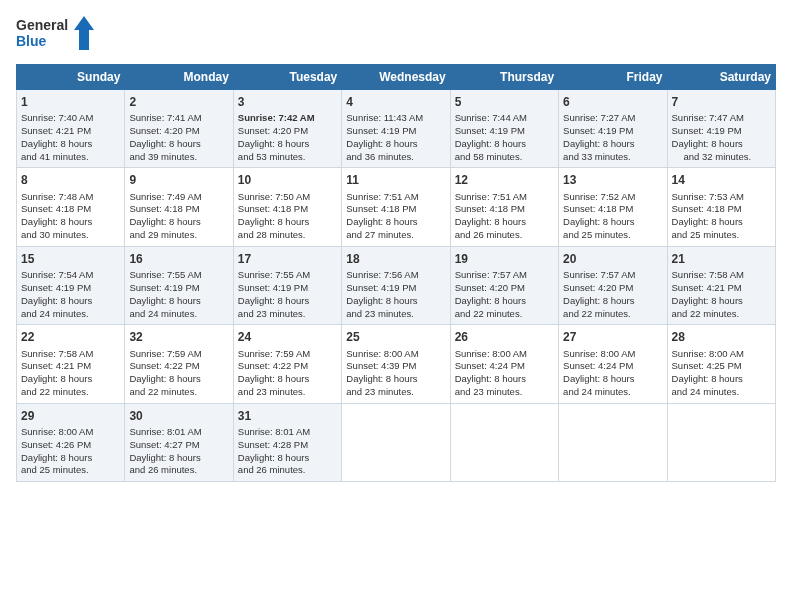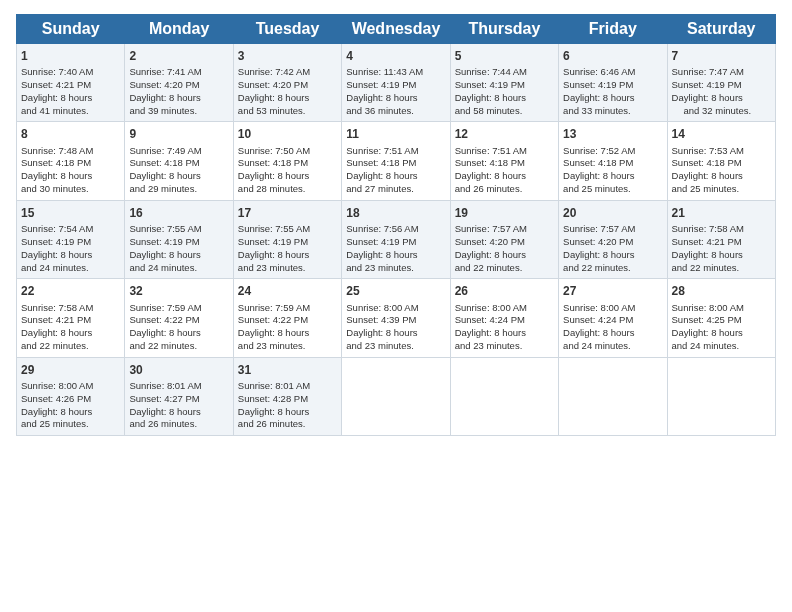--- a/index.html
+++ b/index.html
@@ -42,24 +42,24 @@
     table {
       width: 100%;
       border-collapse: collapse;
       table-layout: fixed;
     }
     thead tr {
       background-color: #2e6da4;
       color: #fff;
     }
     thead th {
-      font-size: 16px;
+      font-size: 12px;
       font-weight: bold;
       padding: 5px 4px;
-      text-align: center;
+      text-align: right;
       border: 1px solid #2e6da4;
     }
     tbody tr {
       vertical-align: top;
     }
     tbody tr:nth-child(odd) {
       background-color: #f0f4f8;
     }
     tbody tr:nth-child(even) {
       background-color: #ffffff;
@@ -80,20 +80,33 @@
     }
     .cell-empty {
       background: #fff;
       border: 1px solid #d0d8e0;
     }
   </style>
 </head>
 <body>
 
 <div class="page">
+  <div class="header">
+    <div class="logo">
+    <svg width="80" height="40" viewBox="0 0 80 40">
+      <text x="0" y="16" font-size="14" font-weight="bold" fill="#333" font-family="Arial">General</text>
+      <text x="0" y="32" font-size="14" font-weight="bold" fill="#1a6bb5" font-family="Arial">Blue</text>
+      <polygon points="68,2 78,16 73,16 73,36 63,36 63,16 58,16" fill="#1a6bb5"></polygon>
+    </svg>
+  </div>
+    <div class="title-block">
+      <div class="calendar-title"></div>
+      <div class="calendar-subtitle"></div>
+    </div>
+  </div>
 
   <table>
     <thead>
       <tr>
       <th>Sunday</th>
           <th>Monday</th>
           <th>Tuesday</th>
           <th>Wednesday</th>
           <th>Thursday</th>
           <th>Friday</th>
@@ -111,42 +124,42 @@
           </td>
           <td>
             <span class="day-number">2</span>
             <span style="display: block;">Sunrise: 7:41 AM</span>
             <span style="display: block;">Sunset: 4:20 PM</span>
             <span style="display: block;">Daylight: 8 hours</span>
             <span style="display: block;">and 39 minutes.</span>
           </td>
           <td>
             <span class="day-number">3</span>
-            <span style="display: block;">Sunrise: 7:42 AM</span>
+            <span style="display: block; font-weight: bold;">Sunrise: 7:42 AM</span>
             <span style="display: block;">Sunset: 4:20 PM</span>
             <span style="display: block;">Daylight: 8 hours</span>
             <span style="display: block;">and 53 minutes.</span>
           </td>
           <td>
             <span class="day-number">4</span>
             <span style="display: block;">Sunrise: 11:43 AM</span>
             <span style="display: block;">Sunset: 4:19 PM</span>
             <span style="display: block;">Daylight: 8 hours</span>
             <span style="display: block;">and 36 minutes.</span>
           </td>
           <td>
             <span class="day-number">5</span>
             <span style="display: block;">Sunrise: 7:44 AM</span>
             <span style="display: block;">Sunset: 4:19 PM</span>
             <span style="display: block;">Daylight: 8 hours</span>
             <span style="display: block;">and 58 minutes.</span>
           </td>
           <td>
             <span class="day-number">6</span>
-            <span style="display: block;">Sunrise: 6:46 AM</span>
+            <span style="display: block;">Sunrise: 7:27 AM</span>
             <span style="display: block;">Sunset: 4:19 PM</span>
             <span style="display: block;">Daylight: 8 hours</span>
             <span style="display: block;">and 33 minutes.</span>
           </td>
           <td>
             <span class="day-number">7</span>
             <span style="display: block;">Sunrise: 7:47 AM</span>
             <span style="display: block;">Sunset: 4:19 PM</span>
             <span style="display: block;">Daylight: 8 hours</span>
             <span style="display: block; margin-left: 12px;">and 32 minutes.</span>

